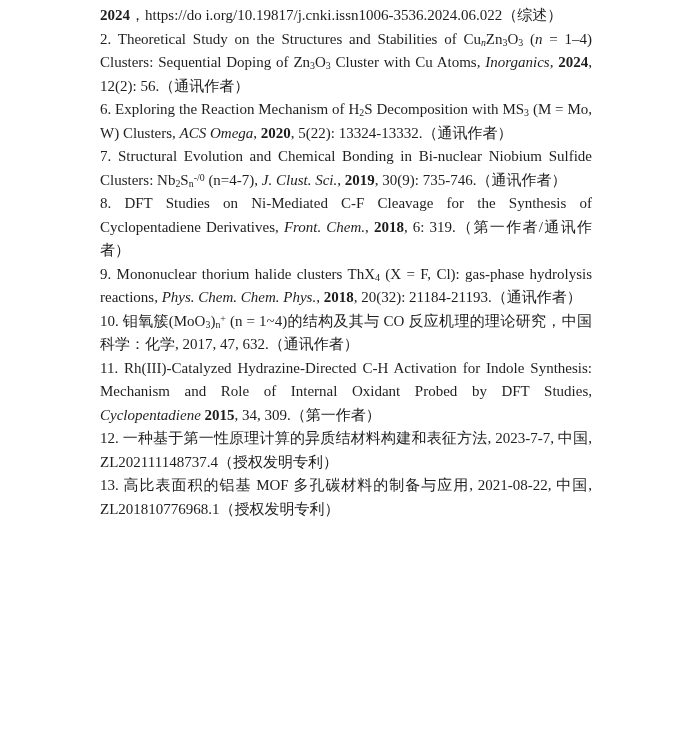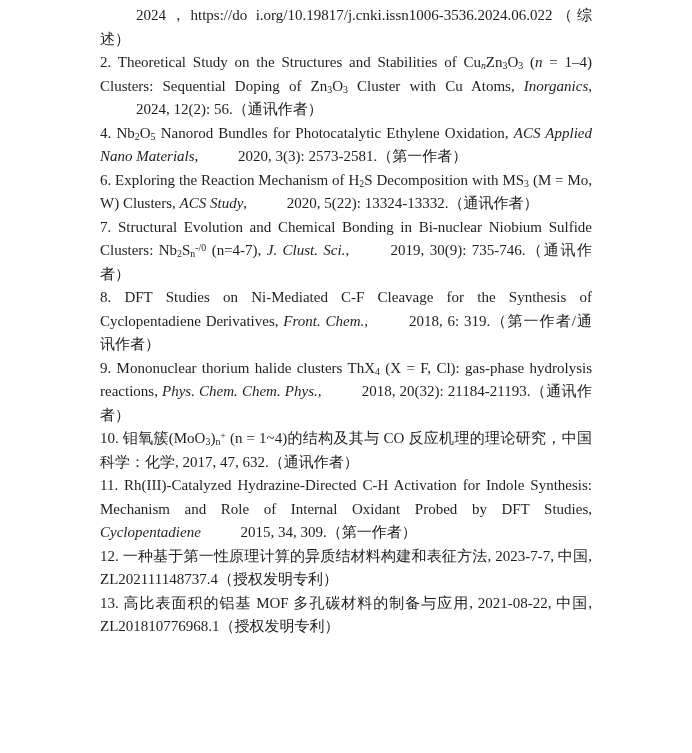--- a/index.html
+++ b/index.html
@@ -22,38 +22,37 @@
     top: 4px;
     width: 492px;
     font-size: 15px;
     line-height: 23.5px;
     text-align: justify;
   }
   p.pub-item {
     margin: 0;
     padding: 0;
   }
-  .b { font-weight: normal; margin-left: 36px; }
+  .b { font-weight: bold; }
   .i { font-style: italic; }
   sub, sup {
     font-size: 0.66em;
     line-height: 0;
   }
   sub { vertical-align: -0.18em; }
   sup { vertical-align: 0.45em; }
 </style>
 </head>
 <body>
 
 <div class="page">
   <div class="content">
       <p class="pub-item"><span class="b">2024</span><span>，https://do i.org/10.19817/j.cnki.issn1006-3536.2024.06.022（综述）</span></p>
       <p class="pub-item"><span>2. Theoretical Study on the Structures and Stabilities of Cu</span><sub class="i">n</sub><span>Zn</span><sub>3</sub><span>O</span><sub>3</sub><span> (</span><span class="i">n</span><span> = 1–4) Clusters: Sequential Doping of Zn</span><sub>3</sub><span>O</span><sub>3</sub><span> Cluster with Cu Atoms, </span><span class="i">Inorganics</span><span>, </span><span class="b">2024</span><span>, 12(2): 56.（通讯作者）</span></p>
-      <p class="pub-item"><span>4. Nb</span><sub>2</sub><span>O</span><sub>5</sub><span> Nanorod Bundles for Photocatalytic Ethylene Oxidation, </span><span class="i">ACS Applied Nano Materials</span><span>, </span><span class="b">2020</span><span>, 3(3): 2573-2581.（第一作者）</span></p>
-      <p class="pub-item"><span>6. Exploring the Reaction Mechanism of H</span><sub>2</sub><span>S Decomposition with MS</span><sub>3</sub><span> (M = Mo, W) Clusters, </span><span class="i">ACS Study</span><span>, </span><span class="b">2020</span><span>, 5(22): 13324-13332.（通讯作者）</span></p>
+      <p class="pub-item"><span>6. Exploring the Reaction Mechanism of H</span><sub>2</sub><span>S Decomposition with MS</span><sub>3</sub><span> (M = Mo, W) Clusters, </span><span class="i">ACS Omega</span><span>, </span><span class="b">2020</span><span>, 5(22): 13324-13332.（通讯作者）</span></p>
       <p class="pub-item"><span>7. Structural Evolution and Chemical Bonding in Bi-nuclear Niobium Sulfide Clusters: Nb</span><sub>2</sub><span>S</span><sub>n</sub><sup>-/0</sup><span> (n=4-7), </span><span class="i">J. Clust. Sci.</span><span>, </span><span class="b">2019</span><span>, 30(9): 735-746.（通讯作者）</span></p>
       <p class="pub-item"><span>8. DFT Studies on Ni-Mediated C-F Cleavage for the Synthesis of Cyclopentadiene Derivatives, </span><span class="i">Front. Chem.</span><span>, </span><span class="b">2018</span><span>, 6: 319.（第一作者/通讯作者）</span></p>
       <p class="pub-item"><span>9. Mononuclear thorium halide clusters ThX</span><sub>4</sub><span> (X = F, Cl): gas-phase hydrolysis reactions, </span><span class="i">Phys. Chem. Chem. Phys.</span><span>, </span><span class="b">2018</span><span>, 20(32): 21184-21193.（通讯作者）</span></p>
       <p class="pub-item"><span>10. 钼氧簇(MoO</span><sub>3</sub><span>)</span><sub>n</sub><sup>+</sup><span> (n = 1~4)的结构及其与 CO 反应机理的理论研究，中国科学：化学, 2017, 47, 632.（通讯作者）</span></p>
       <p class="pub-item"><span>11. Rh(III)-Catalyzed Hydrazine-Directed C-H Activation for Indole Synthesis: Mechanism and Role of Internal Oxidant Probed by DFT Studies, </span><span class="i">Cyclopentadiene</span><span> </span><span class="b">2015</span><span>, 34, 309.（第一作者）</span></p>
       <p class="pub-item"><span>12. 一种基于第一性原理计算的异质结材料构建和表征方法, 2023-7-7, 中国, ZL202111148737.4（授权发明专利）</span></p>
       <p class="pub-item"><span>13. 高比表面积的铝基 MOF 多孔碳材料的制备与应用, 2021-08-22, 中国, ZL201810776968.1（授权发明专利）</span></p>
     </div>
 </div>
 

